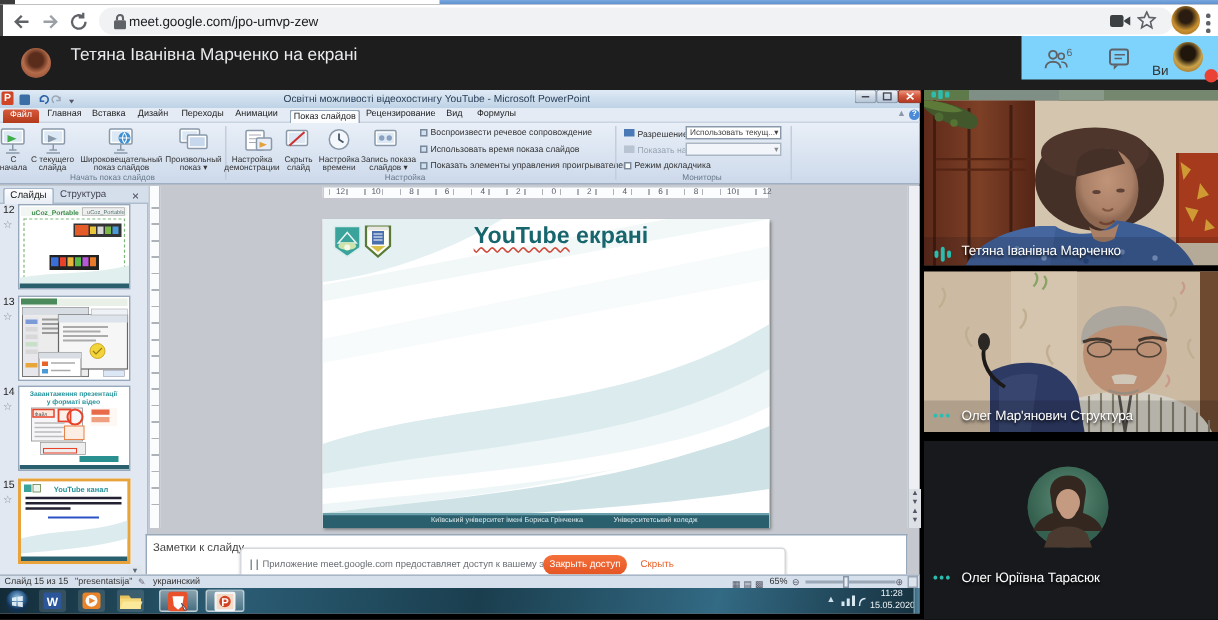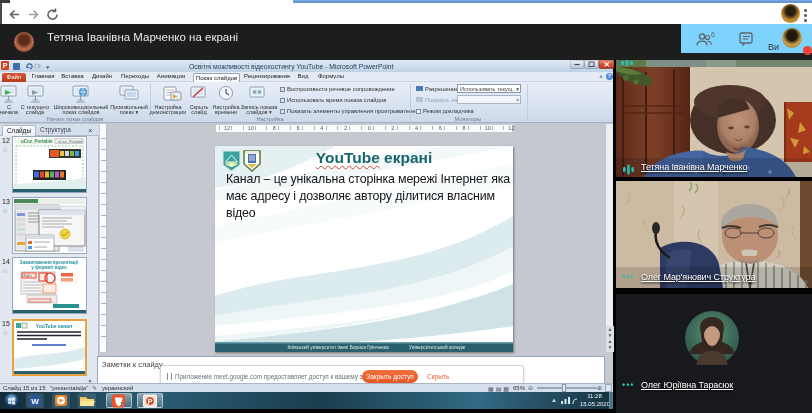--- a/index.html
+++ b/index.html
@@ -57,41 +57,55 @@
 .tico{position:absolute;top:1px;width:18px;height:15px;border-radius:2px;}
 
 
 #sharebar{left:160px;top:305px;width:364px;height:21px;background:#fff;border:1px solid #d5d8dc;border-radius:3px;box-shadow:0 1px 2px rgba(0,0,0,.25);}
 #sharebar .t{position:absolute;left:14px;top:7px;font-size:6.3px;color:#6a6e73;}
 #sharebar .btn{position:absolute;left:201px;top:4px;width:56px;height:13px;border-radius:7px;background:linear-gradient(#f4703a,#e55624);color:#fff;font-size:6.5px;text-align:center;line-height:13px;}
 #sharebar .hide{position:absolute;left:266px;top:7px;font-size:6.5px;color:#e8632e;}
 
 
 #tiles{left:616px;top:60px;width:196px;height:353px;background:#0a0a0a;}
-.label{position:absolute;color:#fff;font-size:9px;white-space:nowrap;text-shadow:0 1px 2px rgba(0,0,0,.9);letter-spacing:-0.1px;text-decoration:underline;}
+.label{position:absolute;color:#fff;font-size:9px;white-space:nowrap;text-shadow:0 1px 2px rgba(0,0,0,.9);letter-spacing:-0.1px;}
 .tdots{position:absolute;color:#2dbdaf;font-size:9px;letter-spacing:1px;font-weight:bold;}
 </style></head>
 <body>
 <div id="stage">
 
   <div class="abs" id="topstrip">
       <div class="abs" style="left:0;top:0;width:10px;height:3px;background:#3c3c3c"></div>
       <div class="abs" style="left:293px;top:0;width:519px;height:3px;background:linear-gradient(#79a7de,#5c8fcc)"></div>
     </div>
   <div class="abs" id="toolbar">
     <div class="abs" style="left:0;top:0;width:2px;height:21px;background:#4a4a4a"></div>
       <svg class="abs" style="left:8px;top:5px" width="13" height="13">
         <path d="M11 6.5H3M6.5 2.5L2.5 6.5L6.5 10.5" stroke="#5f6368" stroke-width="1.6" fill="none"></path>
       </svg>
     <svg class="abs" style="left:27px;top:5px" width="13" height="13">
         <path d="M2 6.5H10M6.5 2.5L10.5 6.5L6.5 10.5" stroke="#9aa0a6" stroke-width="1.6" fill="none"></path>
       </svg>
     <svg class="abs" style="left:46px;top:5px" width="13" height="13">
         <path d="M11 6.5A4.5 4.5 0 1 1 9.4 3.2M9.5 0.5v3h-3" stroke="#5f6368" stroke-width="1.5" fill="none"></path>
       </svg>
+    <div class="abs" id="urlpill">
+      <svg class="abs" style="left:9px;top:4px" width="10" height="11">
+          <rect x="1" y="4.5" width="8" height="6" rx="1" fill="#5f6368"></rect>
+          <path d="M3 4.5V3a2 2 0 0 1 4 0v1.5" stroke="#5f6368" stroke-width="1.4" fill="none"></path>
+        </svg>
+      <div class="abs nw" style="left:20px;top:4px;font-size:9px;color:#202124;letter-spacing:-0.05px">meet.google.com/jpo-umvp-zew</div>
+      <svg class="abs" style="left:674px;top:4px" width="15" height="11">
+          <rect x="0" y="1" width="9" height="8" rx="1.5" fill="#3c4043"></rect>
+          <path d="M9.5 4.5l4-2.5v6l-4-2.5z" fill="#3c4043"></path>
+        </svg>
+      <svg class="abs" style="left:692px;top:2px" width="13" height="13">
+          <path d="M6.5 1l1.6 3.6 3.9.4-3 2.6.9 3.9-3.4-2.1-3.4 2.1.9-3.9-3-2.6 3.9-.4z" fill="none" stroke="#5f6368" stroke-width="1.1"></path>
+        </svg>
+    </div>
     <div class="abs" id="av1"></div>
     <div class="abs" style="left:804px;top:6px;width:2.5px;height:2.5px;border-radius:50%;background:#5f6368"></div>
       <div class="abs" style="left:804px;top:11px;width:2.5px;height:2.5px;border-radius:50%;background:#5f6368"></div>
       <div class="abs" style="left:804px;top:16px;width:2.5px;height:2.5px;border-radius:50%;background:#5f6368"></div>
   </div>
 
   <div class="abs" id="banner">
     <div class="abs" id="bav"></div>
     <div class="abs" id="btxt">Тетяна Іванівна Марченко на екрані</div>
     <div class="abs" id="whitebox">
@@ -386,21 +400,20 @@
           <path d="M9.5 5l6 7h-12z" fill="none" stroke="#e8f4f2" stroke-width="1"></path>
           <ellipse cx="9.5" cy="14" rx="6" ry="2.5" fill="#cde3a9"></ellipse>
           <circle cx="9.5" cy="15" r="2" fill="#f4f8e8"></circle>
           <path d="M22 1h16v13l-8 7-8-7z" fill="#fdfdf4" stroke="#5a7a3a" stroke-width="1.5"></path>
           <rect x="26" y="4" width="8" height="9" fill="#4a6fae"></rect>
           <path d="M27 6h6M27 8h6M27 10h6" stroke="#fff" stroke-width=".8"></path>
           <path d="M25 14h10l-5 4z" fill="#d8c04a"></path>
           <rect x="23" y="1" width="14" height="2.5" fill="#e8e8e0"></rect>
         </svg>
         <div class="abs nw" style="left:10px;top:3px;width:298px;text-align:center;font-size:15.5px;font-weight:bold;letter-spacing:0"><span style="color:#17666e;text-decoration:underline wavy #cf4a3a 1px;text-underline-offset:2px">YouTube</span><span style="color:#17666e"> екрані</span></div>
-        <div class="abs nw" style="left:11px;top:25px;font-size:12.4px;color:#141418;line-height:17px;letter-spacing:-0.15px">Канал – це унікальна сторінка мережі Інтернет яка<br>має адресу і дозволяє автору ділитися власним<br>відео</div>
         <div class="abs nw" style="left:68px;top:199px;width:110px;text-align:center;font-size:4.8px;color:#dce8ea">Київський університет імені Бориса Грінченка</div>
         <div class="abs nw" style="left:186px;top:199px;width:72px;text-align:center;font-size:4.8px;color:#dce8ea">Університетський коледж</div>
       </div>
     </div>
     <div class="abs" id="vsb">
       <div class="abs" style="left:0;top:202px;width:8px;height:26px;background:#dde1e6;font-size:5px;color:#556;text-align:center;line-height:6px">▲<br>▼<br>▲<br>▼</div>
     </div>
 
     <div class="abs" id="notes">
         <div class="abs" style="left:4px;top:3px;font-size:7.5px;color:#444">Заметки к слайду</div>

